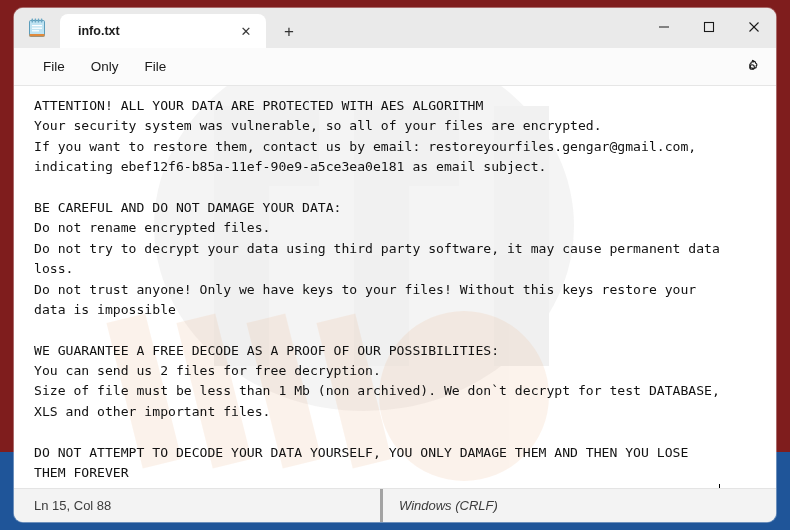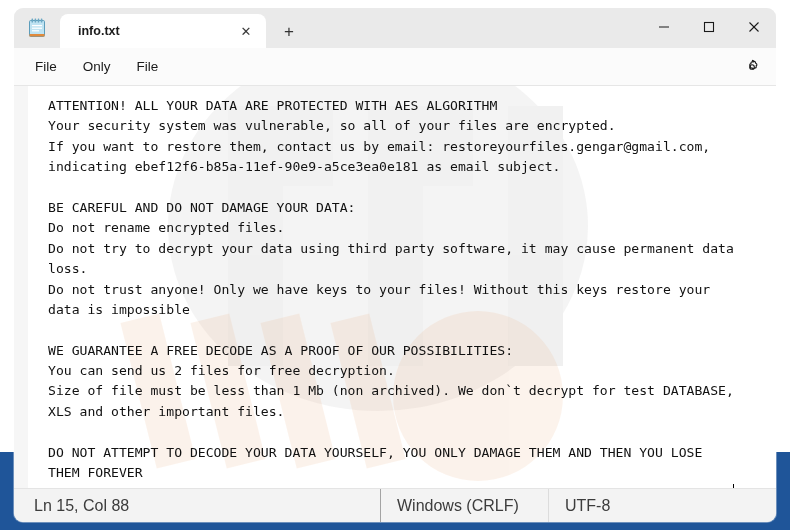--- a/index.html
+++ b/index.html
@@ -7,21 +7,21 @@
     margin: 0; padding: 0;
     width: 790px; height: 530px;
     overflow: hidden;
     background: #1f5599;
     font-family: "Liberation Sans", sans-serif;
   }
 
   #desktop {
     position: relative;
     width: 790px; height: 452px;
-    background: #ffffff;
+    background: #7f1d1d;
   }
 
   
   #window {
     position: absolute;
     left: 14px; top: 8px;
     width: 762px; height: 514px;
     background: #f6f6f6;
     border-radius: 9px;
     box-shadow: 0 0 0 1px rgba(255,255,255,0.35);
@@ -103,21 +103,21 @@
     cursor: pointer;
   }
 
   
   #menubar {
     height: 38px;
     flex: 0 0 38px;
     background: #fbfbfb;
     display: flex;
     align-items: center;
-    padding-left: 8px;
+    padding-left: 16px;
     position: relative;
     border-bottom: 1px solid #e6e6e6;
   }
   .menuitem {
     padding: 5px 13px;
     font-size: 13.5px;
     color: #1a1a1a;
     border-radius: 5px;
     cursor: pointer;
   }
@@ -130,21 +130,20 @@
     cursor: pointer;
     color: #1c1c1c;
   }
 
   
   #editor {
     flex: 1 1 auto;
     position: relative;
     background: #ffffff;
     overflow: hidden;
-    margin-left: 14px;
   }
   #watermark {
     position: absolute;
     left: 0; top: 0; right: 0; bottom: 0;
     pointer-events: none;
     overflow: hidden;
   }
   #watermark svg { position: absolute; left: 50px; top: -20px; }
 
   #textarea {
@@ -168,32 +167,32 @@
   }
 
   
   #statusbar {
     flex: 0 0 34px;
     height: 34px;
     background: #f3f3f3;
     border-top: 1px solid #e4e4e4;
     display: flex;
     align-items: center;
-    font-size: 16px;
+    font-size: 13px;
     color: #3c3c3c;
   }
   .sb-cell {
     height: 34px;
     display: flex;
     align-items: center;
     padding: 0 16px;
   }
   .sb-pos { width: 366px; padding-left: 20px; }
   .sb-zoom { width: 108px; border-left: 1px solid #dcdcdc; }
-  .sb-eol { width: 168px; border-left: 1px solid #a3a3a3; }
+  .sb-eol { width: 168px; border-left: 3px solid #a3a3a3; font-style: italic; }
   .sb-enc { border-left: 1px solid #dcdcdc; }
 </style>
 </head>
 <body>
 
 <div id="desktop">
 
   <div id="window">
 
     <div id="titlebar">
@@ -273,17 +272,16 @@
           </g>
         </svg>
       </div>
 
       <div id="textarea"><div class="tline">ATTENTION! ALL YOUR DATA ARE PROTECTED WITH AES ALGORITHM</div><div class="tline">Your security system was vulnerable, so all of your files are encrypted.</div><div class="tline">If you want to restore them, contact us by email: restoreyourfiles.gengar@gmail.com,</div><div class="tline">indicating ebef12f6-b85a-11ef-90e9-a5ce3ea0e181 as email subject.</div><div class="tline"></div><div class="tline">BE CAREFUL AND DO NOT DAMAGE YOUR DATA:</div><div class="tline">Do not rename encrypted files.</div><div class="tline">Do not try to decrypt your data using third party software, it may cause permanent data</div><div class="tline">loss.</div><div class="tline">Do not trust anyone! Only we have keys to your files! Without this keys restore your</div><div class="tline">data is impossible</div><div class="tline"></div><div class="tline">WE GUARANTEE A FREE DECODE AS A PROOF OF OUR POSSIBILITIES:</div><div class="tline">You can send us 2 files for free decryption.</div><div class="tline">Size of file must be less than 1 Mb (non archived). We don`t decrypt for test DATABASE,</div><div class="tline">XLS and other important files.</div><div class="tline"></div><div class="tline">DO NOT ATTEMPT TO DECODE YOUR DATA YOURSELF, YOU ONLY DAMAGE THEM AND THEN YOU LOSE</div><div class="tline">THEM FOREVER</div><div class="tline">AFTER DECRYPTION YOUR SYSTEM WILL RETURN TO A FULLY NORMALLY AND OPERATIONAL CONDITION!<span class="caret"></span></div></div>
     </div>
 
     <div id="statusbar">
       <div class="sb-cell sb-pos">Ln 15, Col 88</div>
       <div class="sb-cell sb-eol">Windows (CRLF)</div>
-      <div class="sb-cell sb-enc">UTF-8</div>
     </div>
 
   </div>
 </div>
 
 </body></html>

